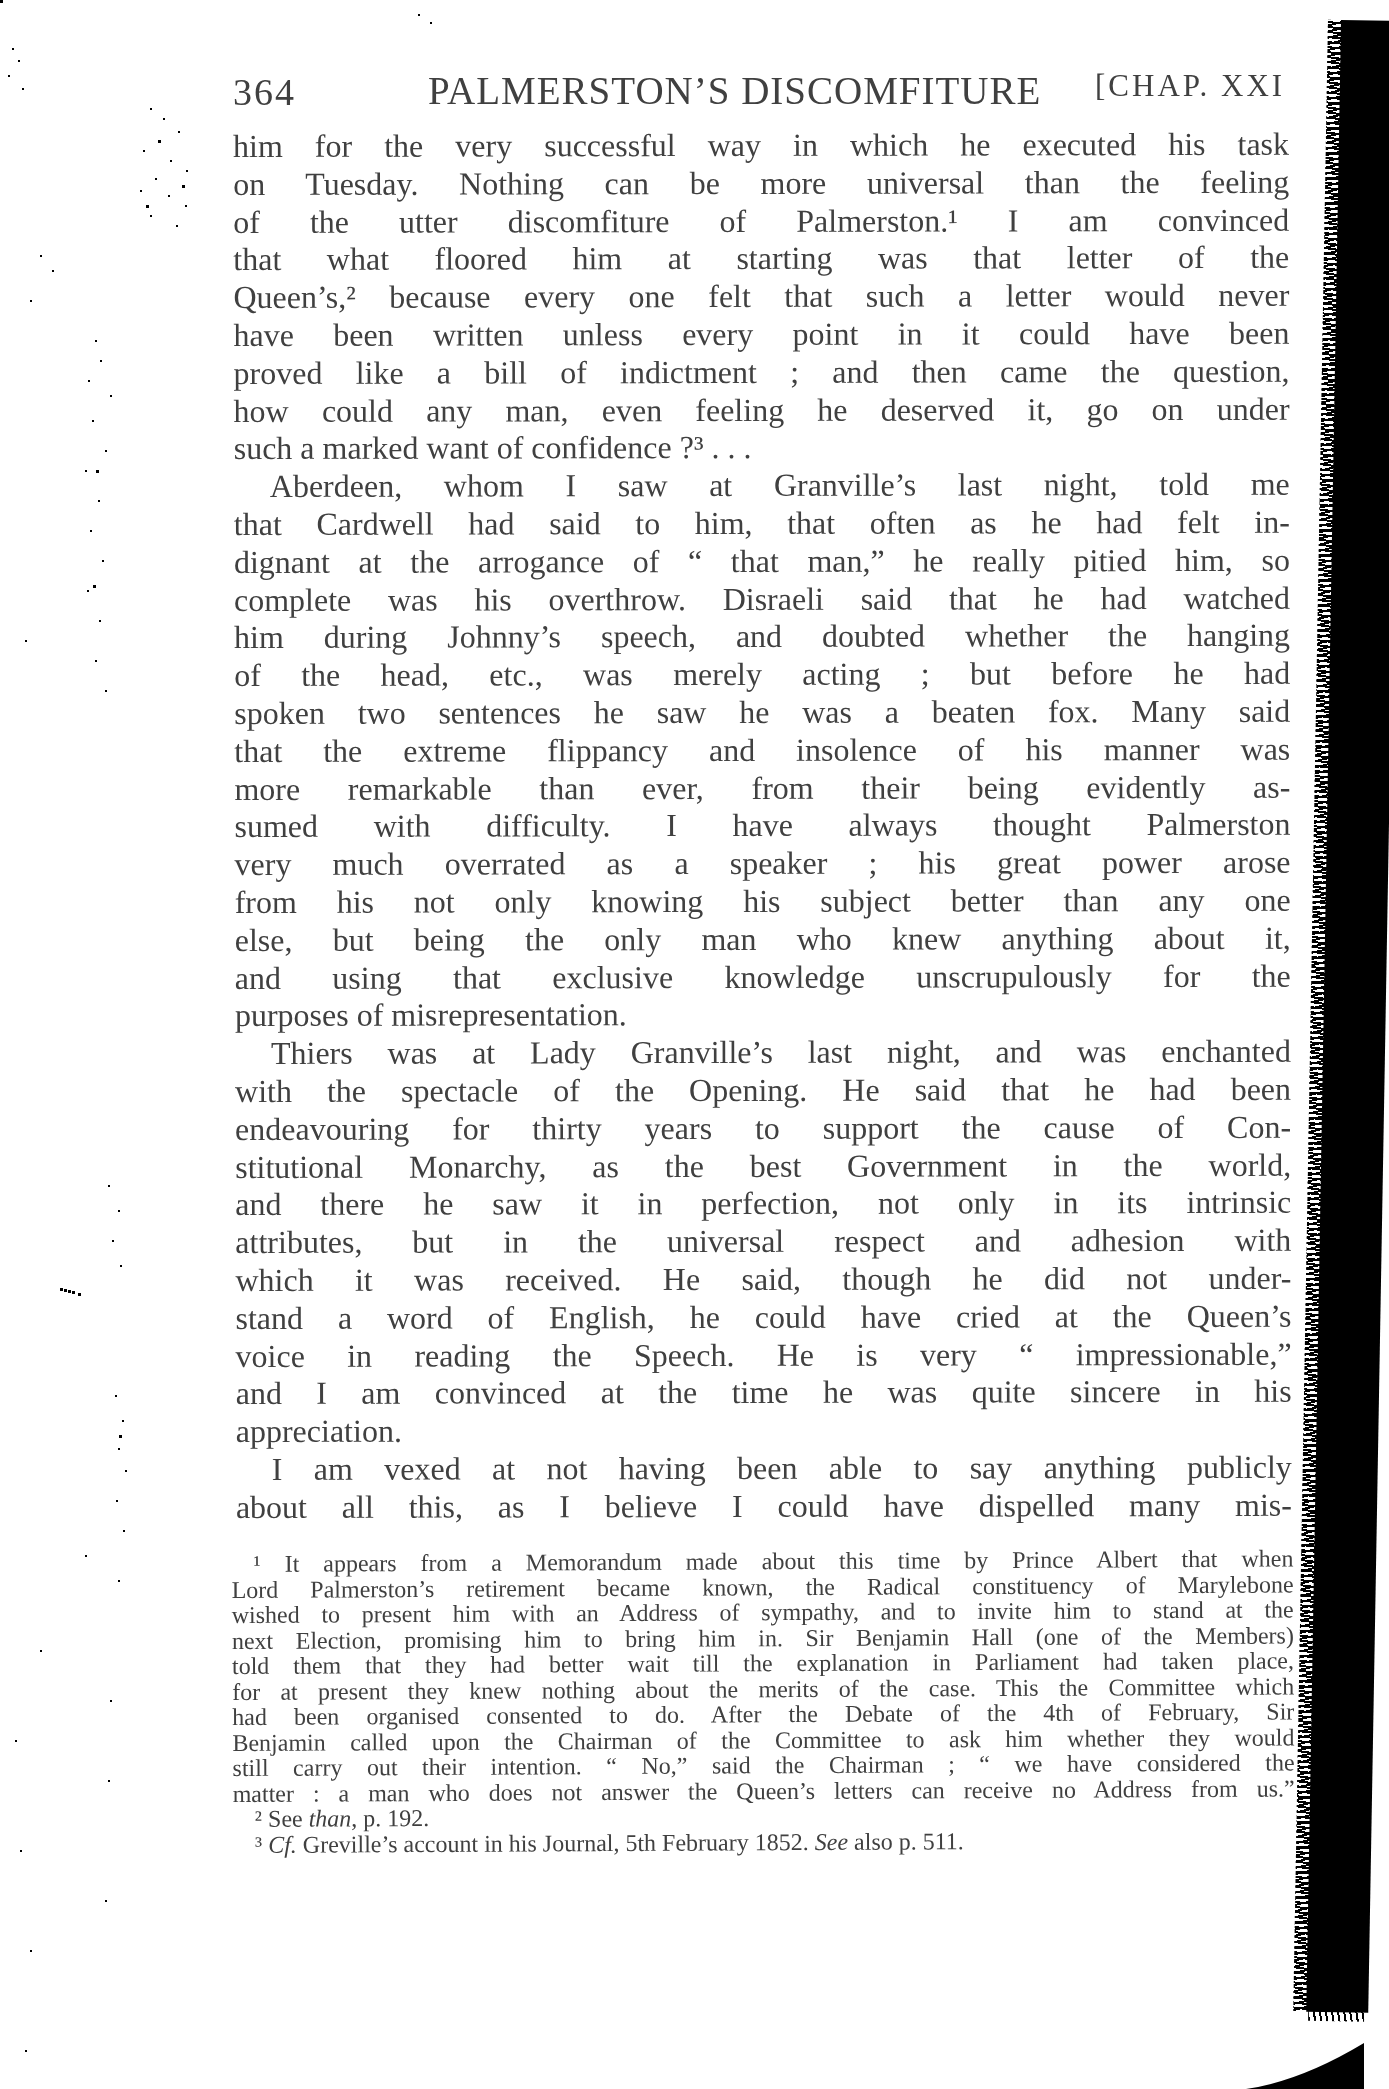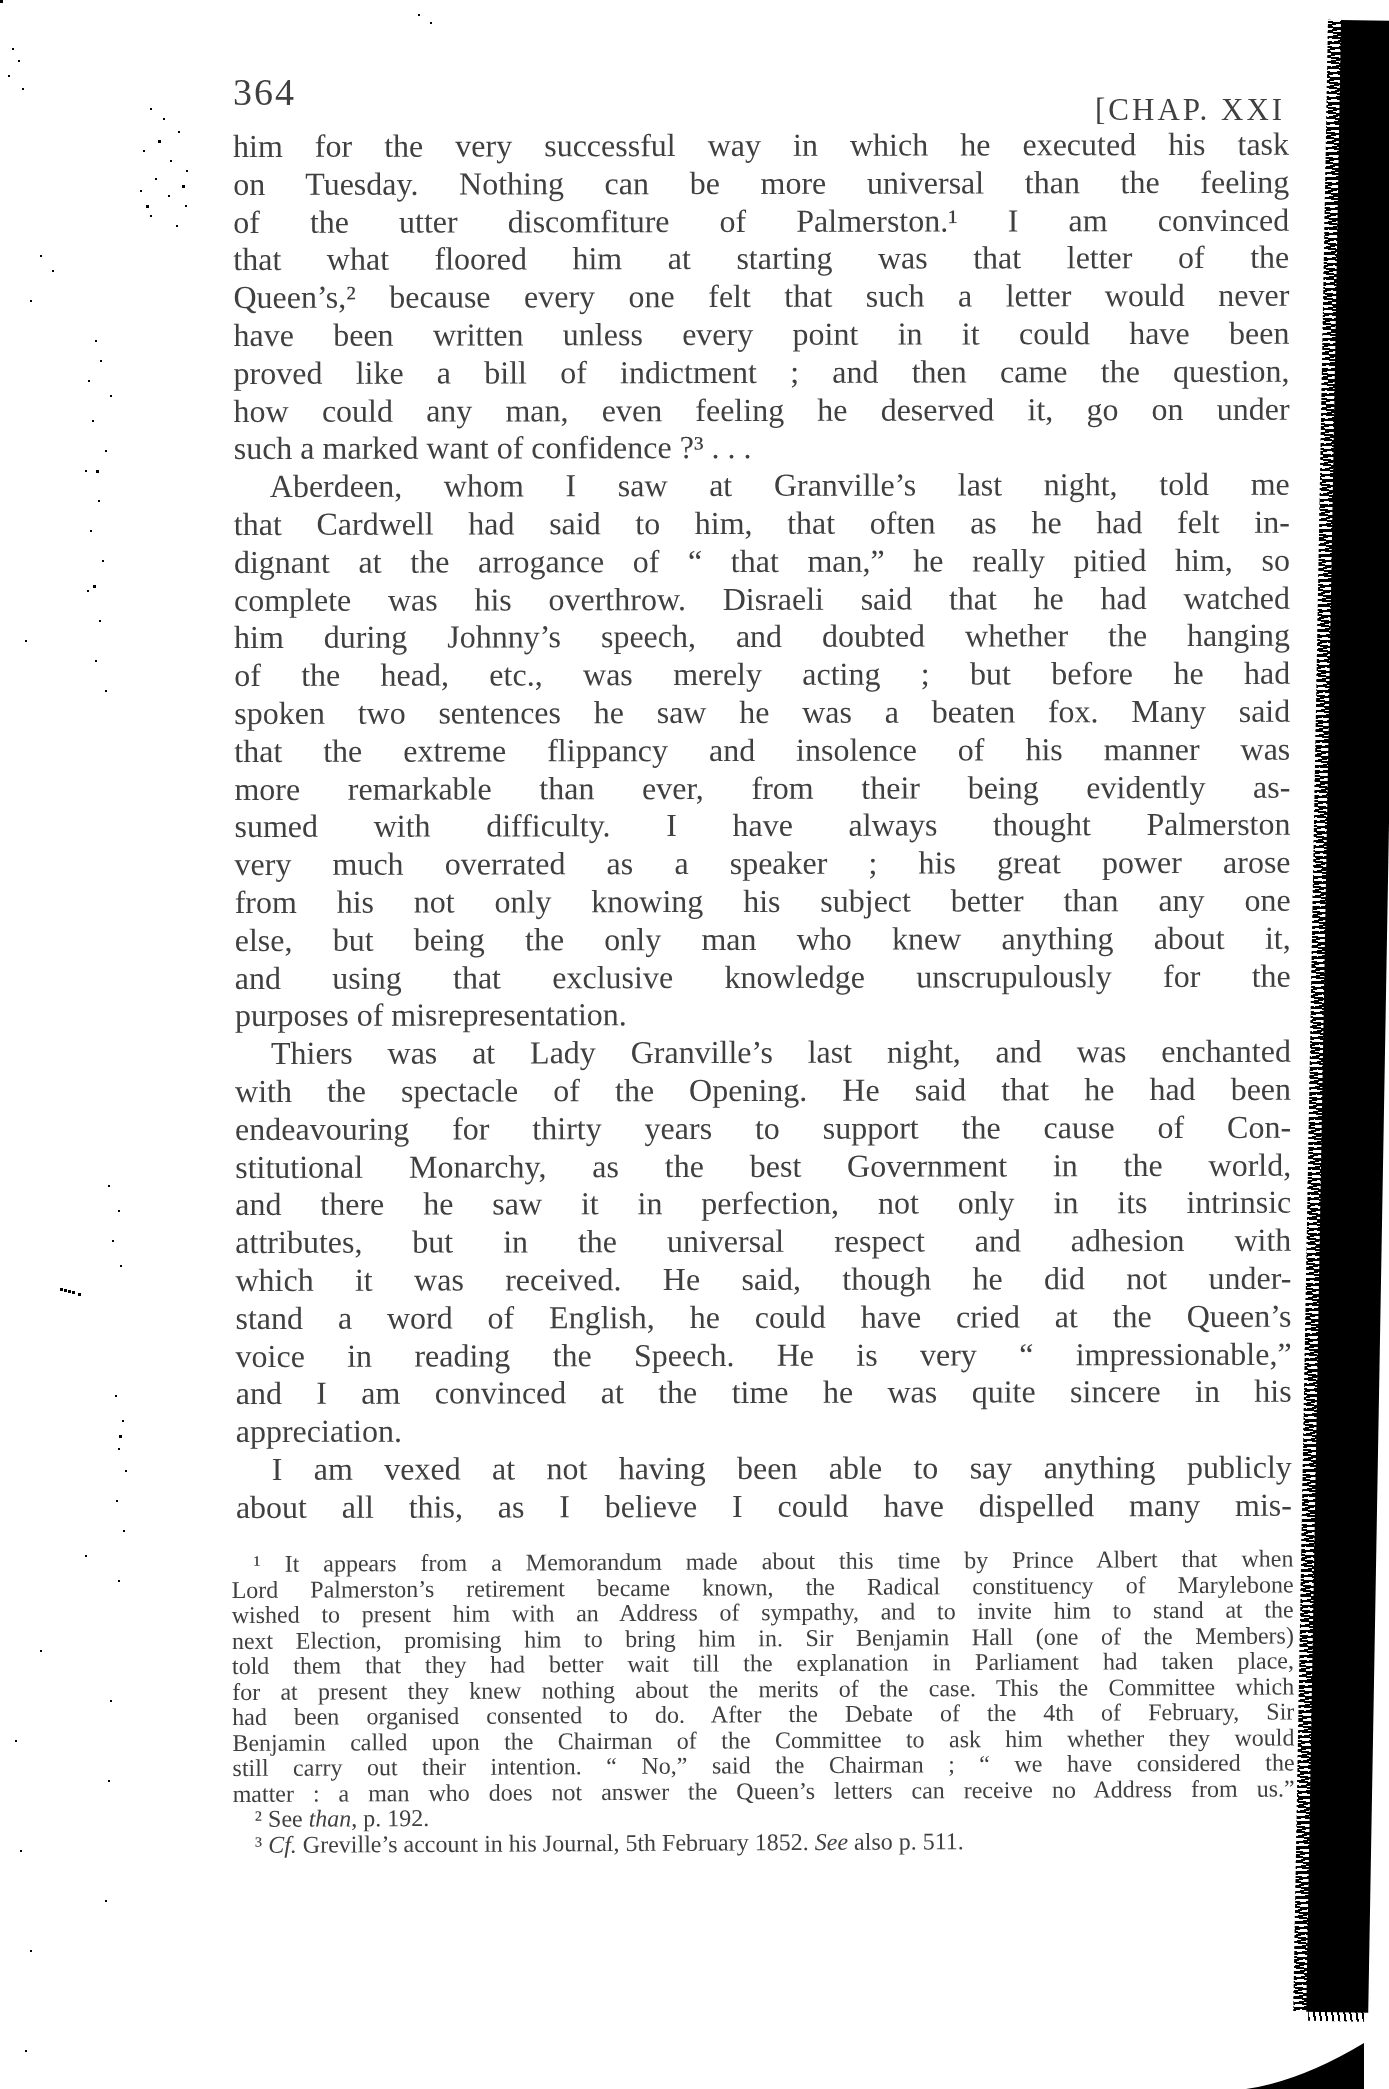--- a/index.html
+++ b/index.html
@@ -14,21 +14,21 @@
   
   .pagenum{
     position:absolute;left:233px;top:70px;
     font-size:38px;letter-spacing:2px;
   }
   .runtitle{
     position:absolute;left:428px;top:68px;
     font-size:39px;letter-spacing:1px;white-space:nowrap;
   }
   .chapref{
-    position:absolute;left:1095px;top:92px;
+    position:absolute;left:1095px;top:68px;
     font-size:31px;letter-spacing:3px;white-space:nowrap;
   }
   
   .bodytext{
     position:absolute;left:233px;top:128px;width:1056px;
     font-size:32px;line-height:37.8px;
     transform:rotate(-0.12deg);transform-origin:left top;
   }
   .bline{text-align:justify;text-align-last:justify;white-space:normal;}
   .bline.last{text-align-last:left;}
@@ -87,20 +87,21 @@
 </style>
 </head>
 <body>
 
 <div class="page">
 
   <div class="speck"></div>
   <div class="speck2"></div>
 
   <div class="pagenum">364</div>
+  <div class="runtitle">PALMERSTON’S  DISCOMFITURE</div>
   <div class="chapref">[CHAP. XXI</div>
 
   <div class="bodytext">
       <div class="bline">him for the very successful way in which he executed his task</div>
       <div class="bline">on Tuesday.  Nothing can be more universal than the feeling</div>
       <div class="bline">of the utter discomfiture of Palmerston.¹  I am convinced</div>
       <div class="bline">that what floored him at starting was that letter of the</div>
       <div class="bline">Queen’s,² because every one felt that such a letter would never</div>
       <div class="bline">have been written unless every point in it could have been</div>
       <div class="bline">proved like a bill of indictment ; and then came the question,</div>

